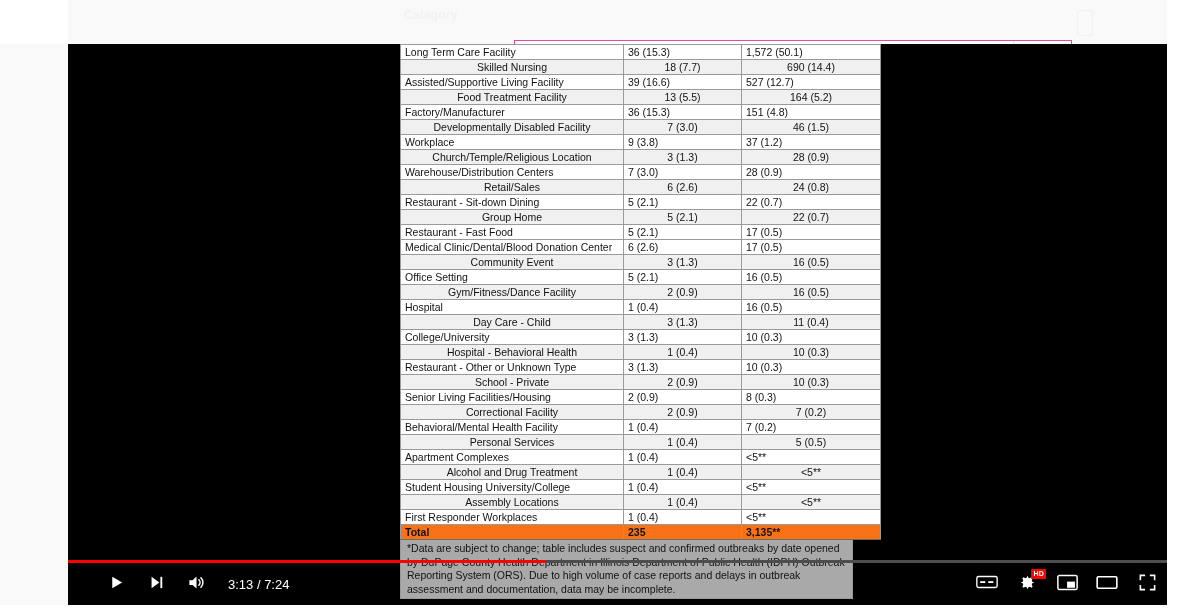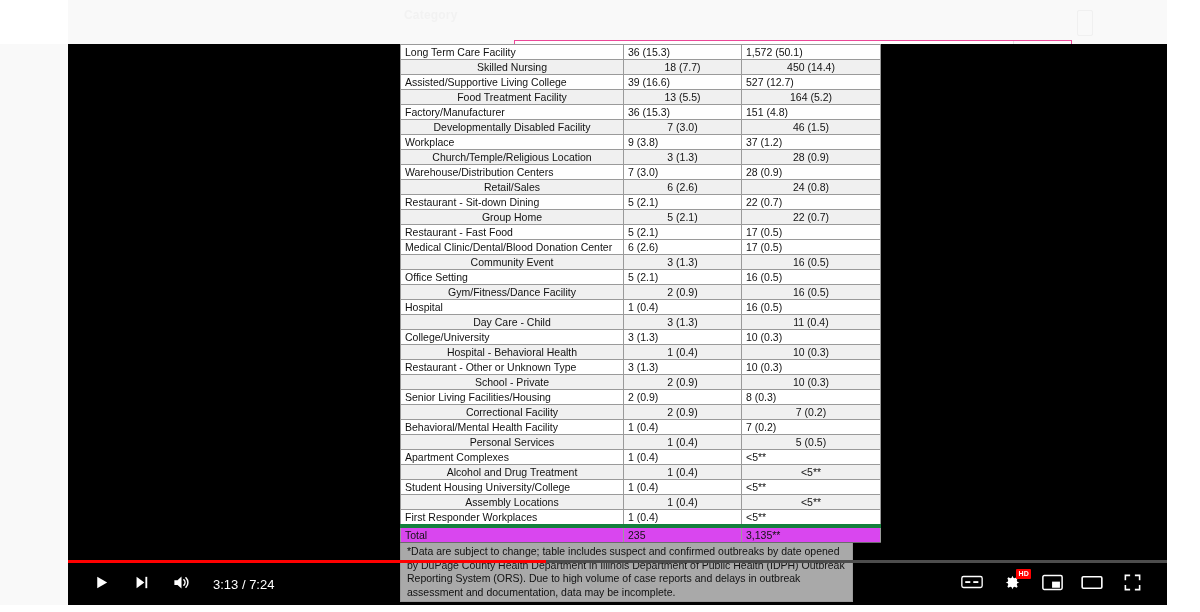--- a/index.html
+++ b/index.html
@@ -146,23 +146,23 @@
     height: 12px;
     white-space: nowrap;
     overflow: hidden;
   }
   table.data td.c0 { width: 214px; border-left: 1px solid #9a9a9a; }
   table.data td.c1 { width: 109px; border-left: 1px solid #9a9a9a; }
   table.data td.c2 { width: 130px; border-left: 1px solid #9a9a9a; border-right: 1px solid #9a9a9a;}
   table.data tr.alt td { background: #f0f0f0; text-align: center; }
   table.data tr.plain td { background: #ffffff; }
   table.data tr.total td {
-    font-weight: normal;
-    background: #d946ef;
-    border-top: 4px solid #15803d;
+    font-weight: bold;
+    background: #f97316;
+    border-top: 1px solid #15803d;
     border-bottom: 1px solid #6b6b6b;
   }
 
   .footnote-block {
     border: 1px solid #9a9a9a;
     border-top: none;
     background: #a9a9a9;
     color: #111;
     font-size: 10.5px;
     line-height: 13.6px;
@@ -182,21 +182,21 @@
     position: absolute;
     left: 0;
     bottom: 42px;
     height: 3px;
     background: #ff0000;
   }
 
   
   #controls {
     position: absolute;
-    left: 1px;
+    left: 16px;
     bottom: 0;
     width: 1099px;
     height: 42px;
     display: flex;
     align-items: center;
     color: #ffffff;
   }
   .ctl {
     width: 40px;
     height: 42px;
@@ -260,24 +260,24 @@
     <table class="data">
       <tbody id="table-body">
           <tr class="plain">
             <td class="c0">Long Term Care Facility</td>
             <td class="c1">36 (15.3)</td>
             <td class="c2">1,572 (50.1)</td>
           </tr>
           <tr class="alt">
             <td class="c0">Skilled Nursing</td>
             <td class="c1">18 (7.7)</td>
-            <td class="c2">450 (14.4)</td>
-          </tr>
-          <tr class="plain">
-            <td class="c0">Assisted/Supportive Living College</td>
+            <td class="c2">690 (14.4)</td>
+          </tr>
+          <tr class="plain">
+            <td class="c0">Assisted/Supportive Living Facility</td>
             <td class="c1">39 (16.6)</td>
             <td class="c2">527 (12.7)</td>
           </tr>
           <tr class="alt">
             <td class="c0">Food Treatment Facility</td>
             <td class="c1">13 (5.5)</td>
             <td class="c2">164 (5.2)</td>
           </tr>
           <tr class="plain">
             <td class="c0">Factory/Manufacturer</td>

